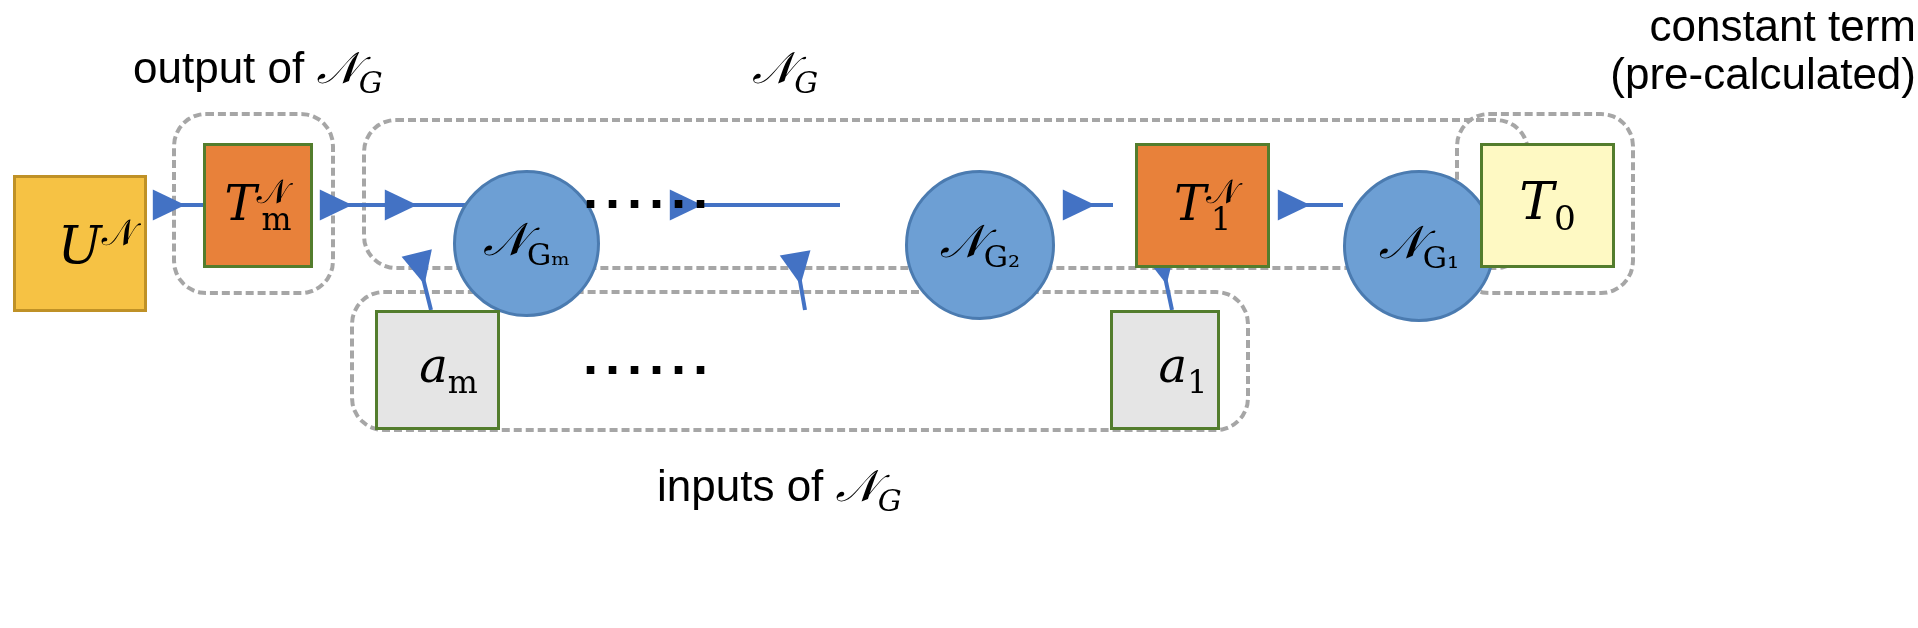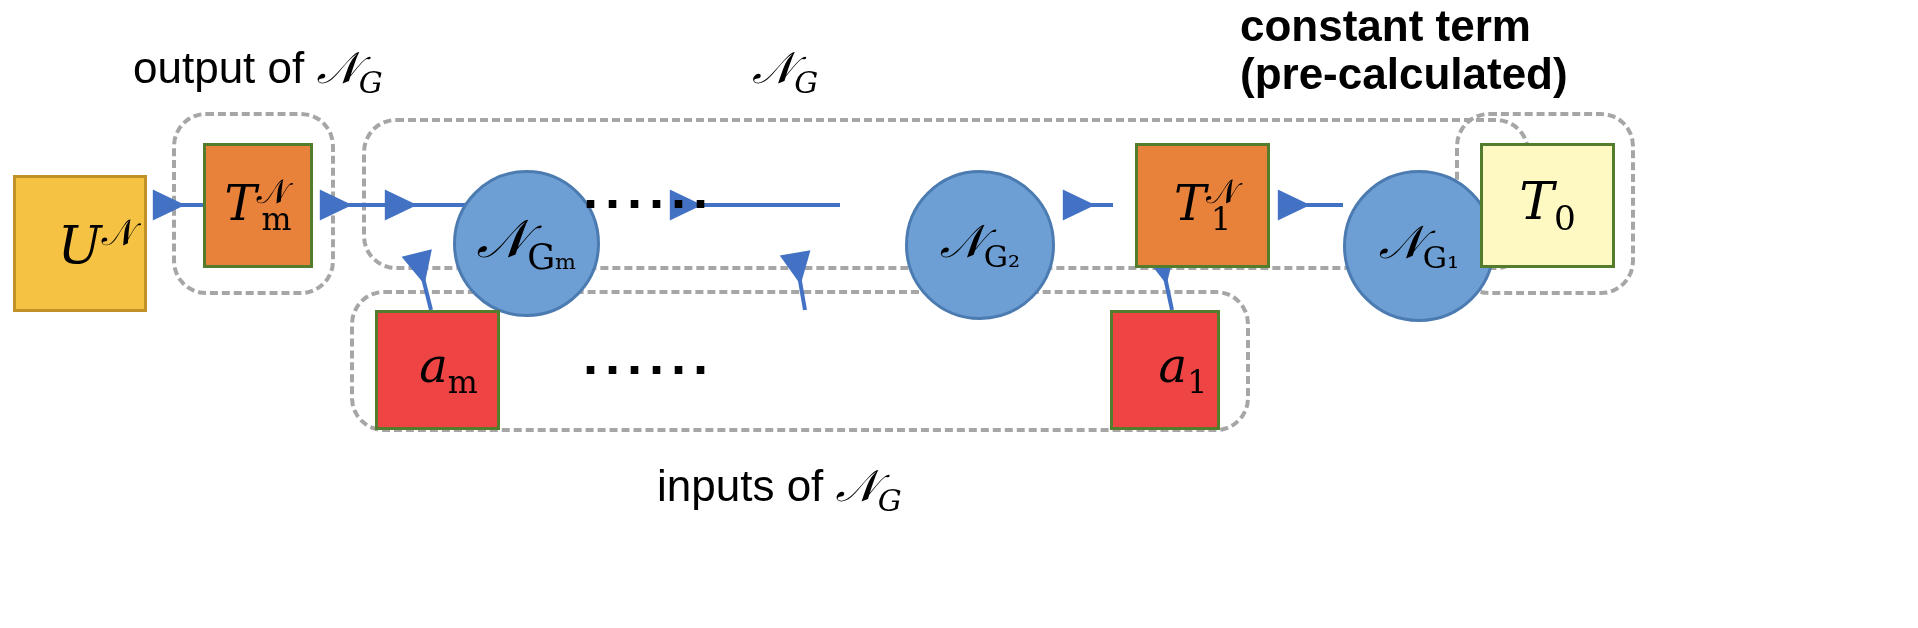--- a/index.html
+++ b/index.html
@@ -3,29 +3,29 @@
 <meta charset="utf-8">
 <style>
   html,body{margin:0;padding:0;background:#ffffff;}
   body{width:1918px;height:628px;position:relative;overflow:hidden;
        font-family:"Liberation Sans",sans-serif;}
   #stage{position:absolute;left:0;top:0;width:1918px;height:628px;}
 
   .dbox{position:absolute;border:4px dashed #a6a6a6;border-radius:34px;box-sizing:border-box;}
 
   .cap{position:absolute;color:#000;font-size:44px;line-height:1.08;white-space:nowrap;}
-  .cap.center{text-align:left;font-weight:bold;}
+  .cap.center{text-align:right;}
 
   .node{position:absolute;box-sizing:border-box;display:flex;align-items:center;justify-content:center;}
 
   .rect{border:3px solid #537D2D;}
   .rect.amber{background:#F6C244;border-color:#BF9126;}
   .rect.orange{background:#E8813A;}
   .rect.cyan{background:#fef9c3;}
-  .rect.green{background:#ef4444;padding-left:22px;}
+  .rect.green{background:#e5e5e5;padding-left:22px;}
 
   .circ{background:#6D9FD4;border:3px solid #4B7BB0;border-radius:50%;}
 
   .lbl{font-family:"DejaVu Serif","Liberation Serif",serif;font-style:italic;color:#000;
        line-height:1;white-space:nowrap;}
   .lbl .sup{font-size:0.70em;vertical-align:super;font-style:normal;}
   .lbl .sub{font-size:0.66em;vertical-align:sub;font-style:normal;}
   .scr{font-family:"DejaVu Serif","Liberation Serif",serif;font-style:italic;}
 
   .dots{position:absolute;color:#000;font-size:54px;letter-spacing:4px;font-weight:700;
@@ -88,21 +88,21 @@
     </span>
   </div>
 
   <div class="node rect orange" style="left:203px;top:143px;width:110px;height:125px;">
     <span class="lbl" style="font-size:48px;">
       <span>T</span><span class="sup scr">𝒩</span><span class="sub" style="margin-left:-0.86em;">m</span>
     </span>
   </div>
 
   <div class="node circ" style="left:453px;top:170px;width:147px;height:147px;">
-    <span class="lbl" style="font-size:53px;">
+    <span class="lbl" style="font-size:46px;">
       <span class="scr">𝒩</span><span class="sub scr">Gₘ</span>
     </span>
   </div>
 
   <div class="node circ" style="left:905px;top:170px;width:150px;height:150px;">
     <span class="lbl" style="font-size:46px;">
       <span class="scr">𝒩</span><span class="sub scr">G₂</span>
     </span>
   </div>
 

